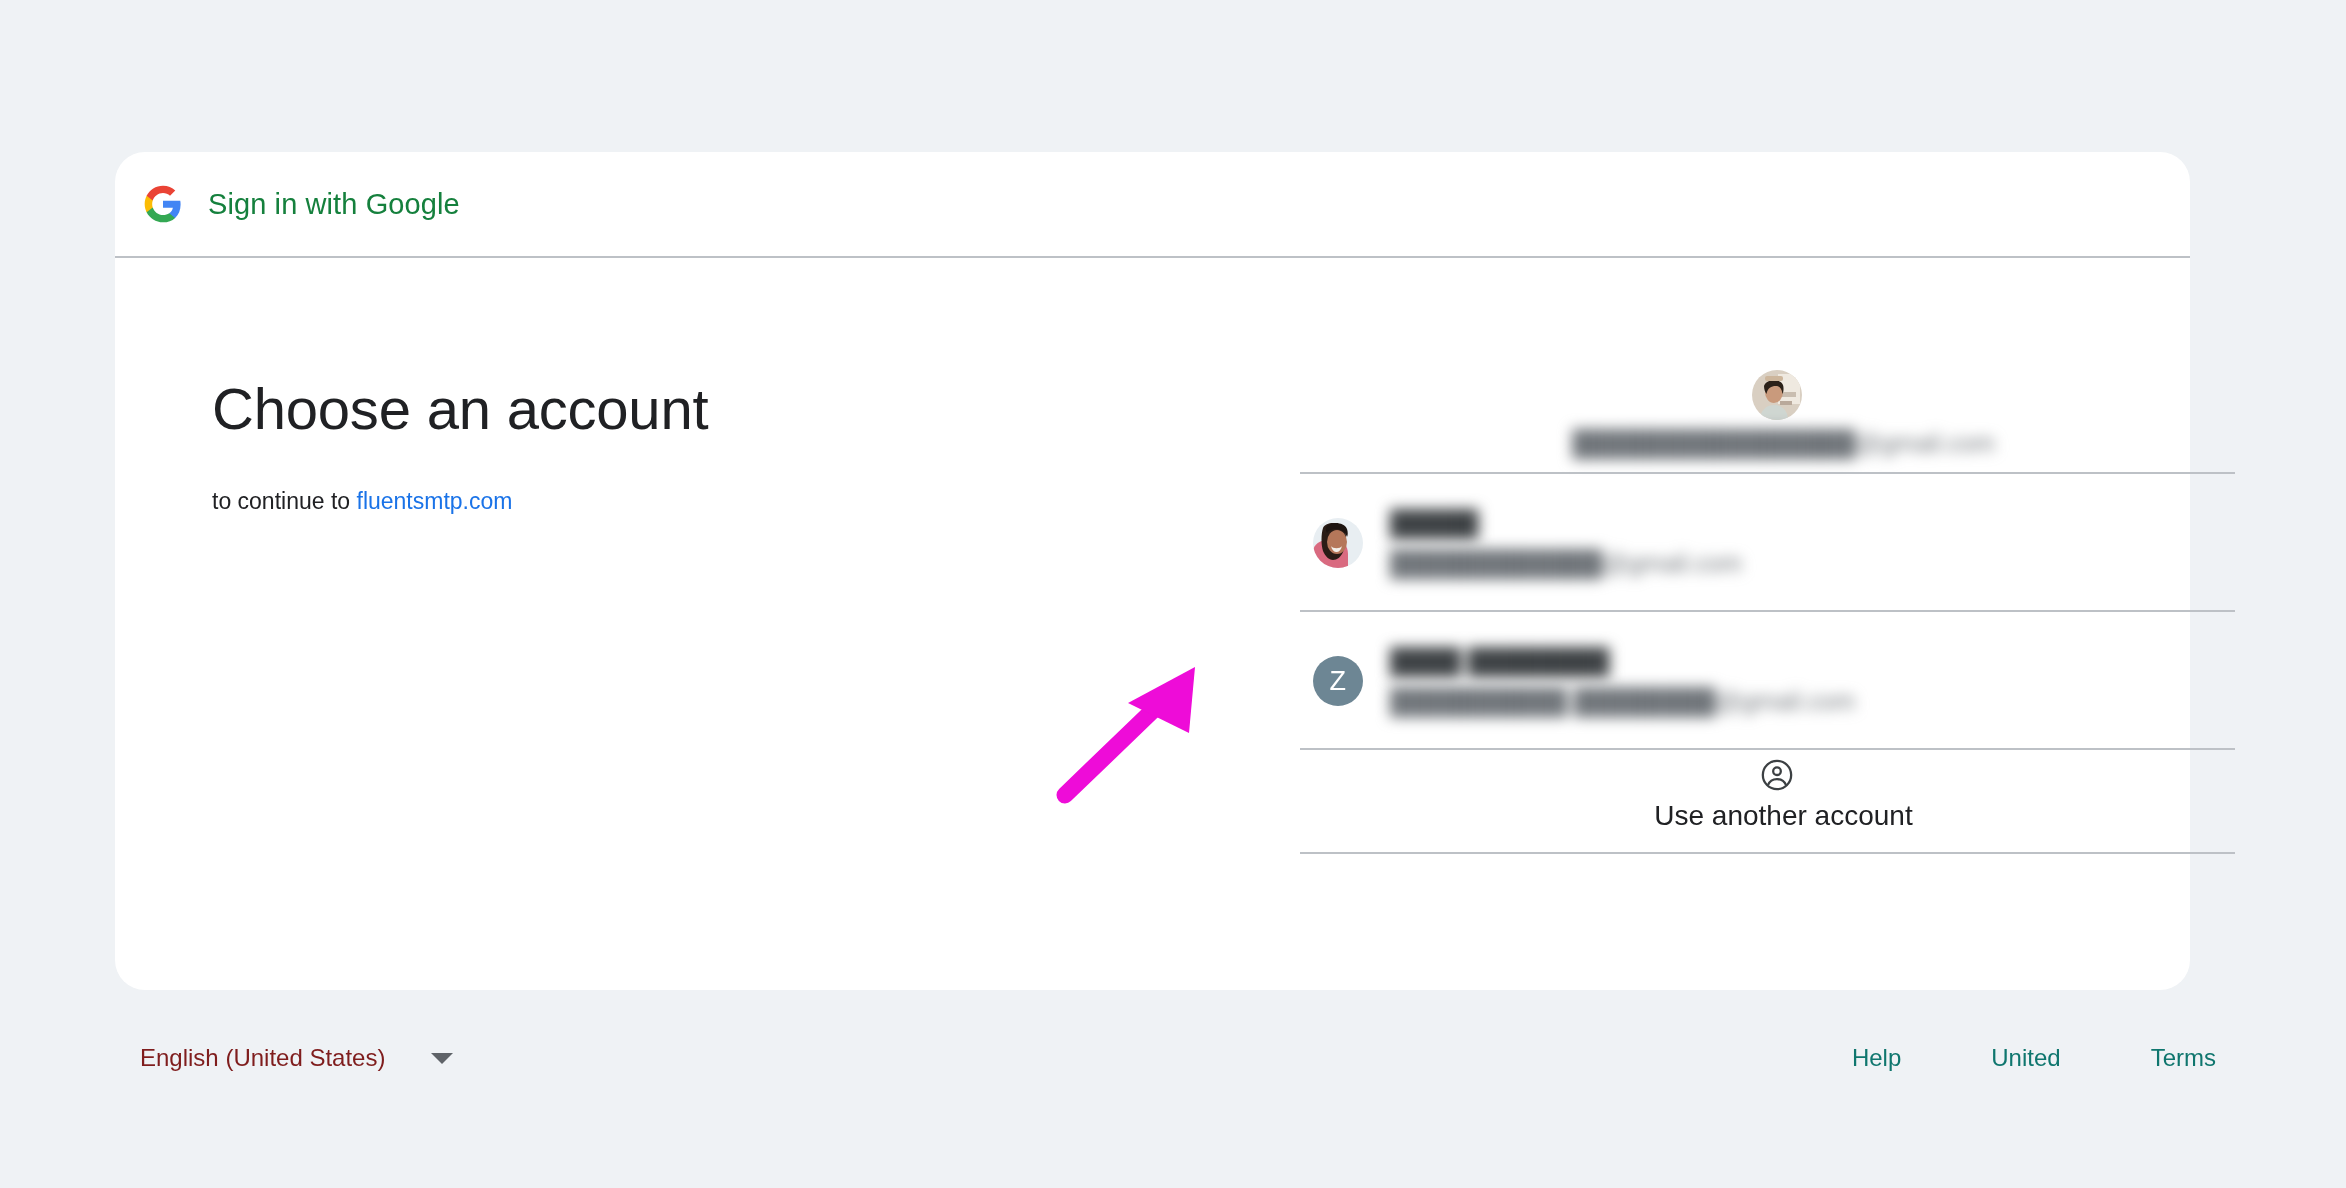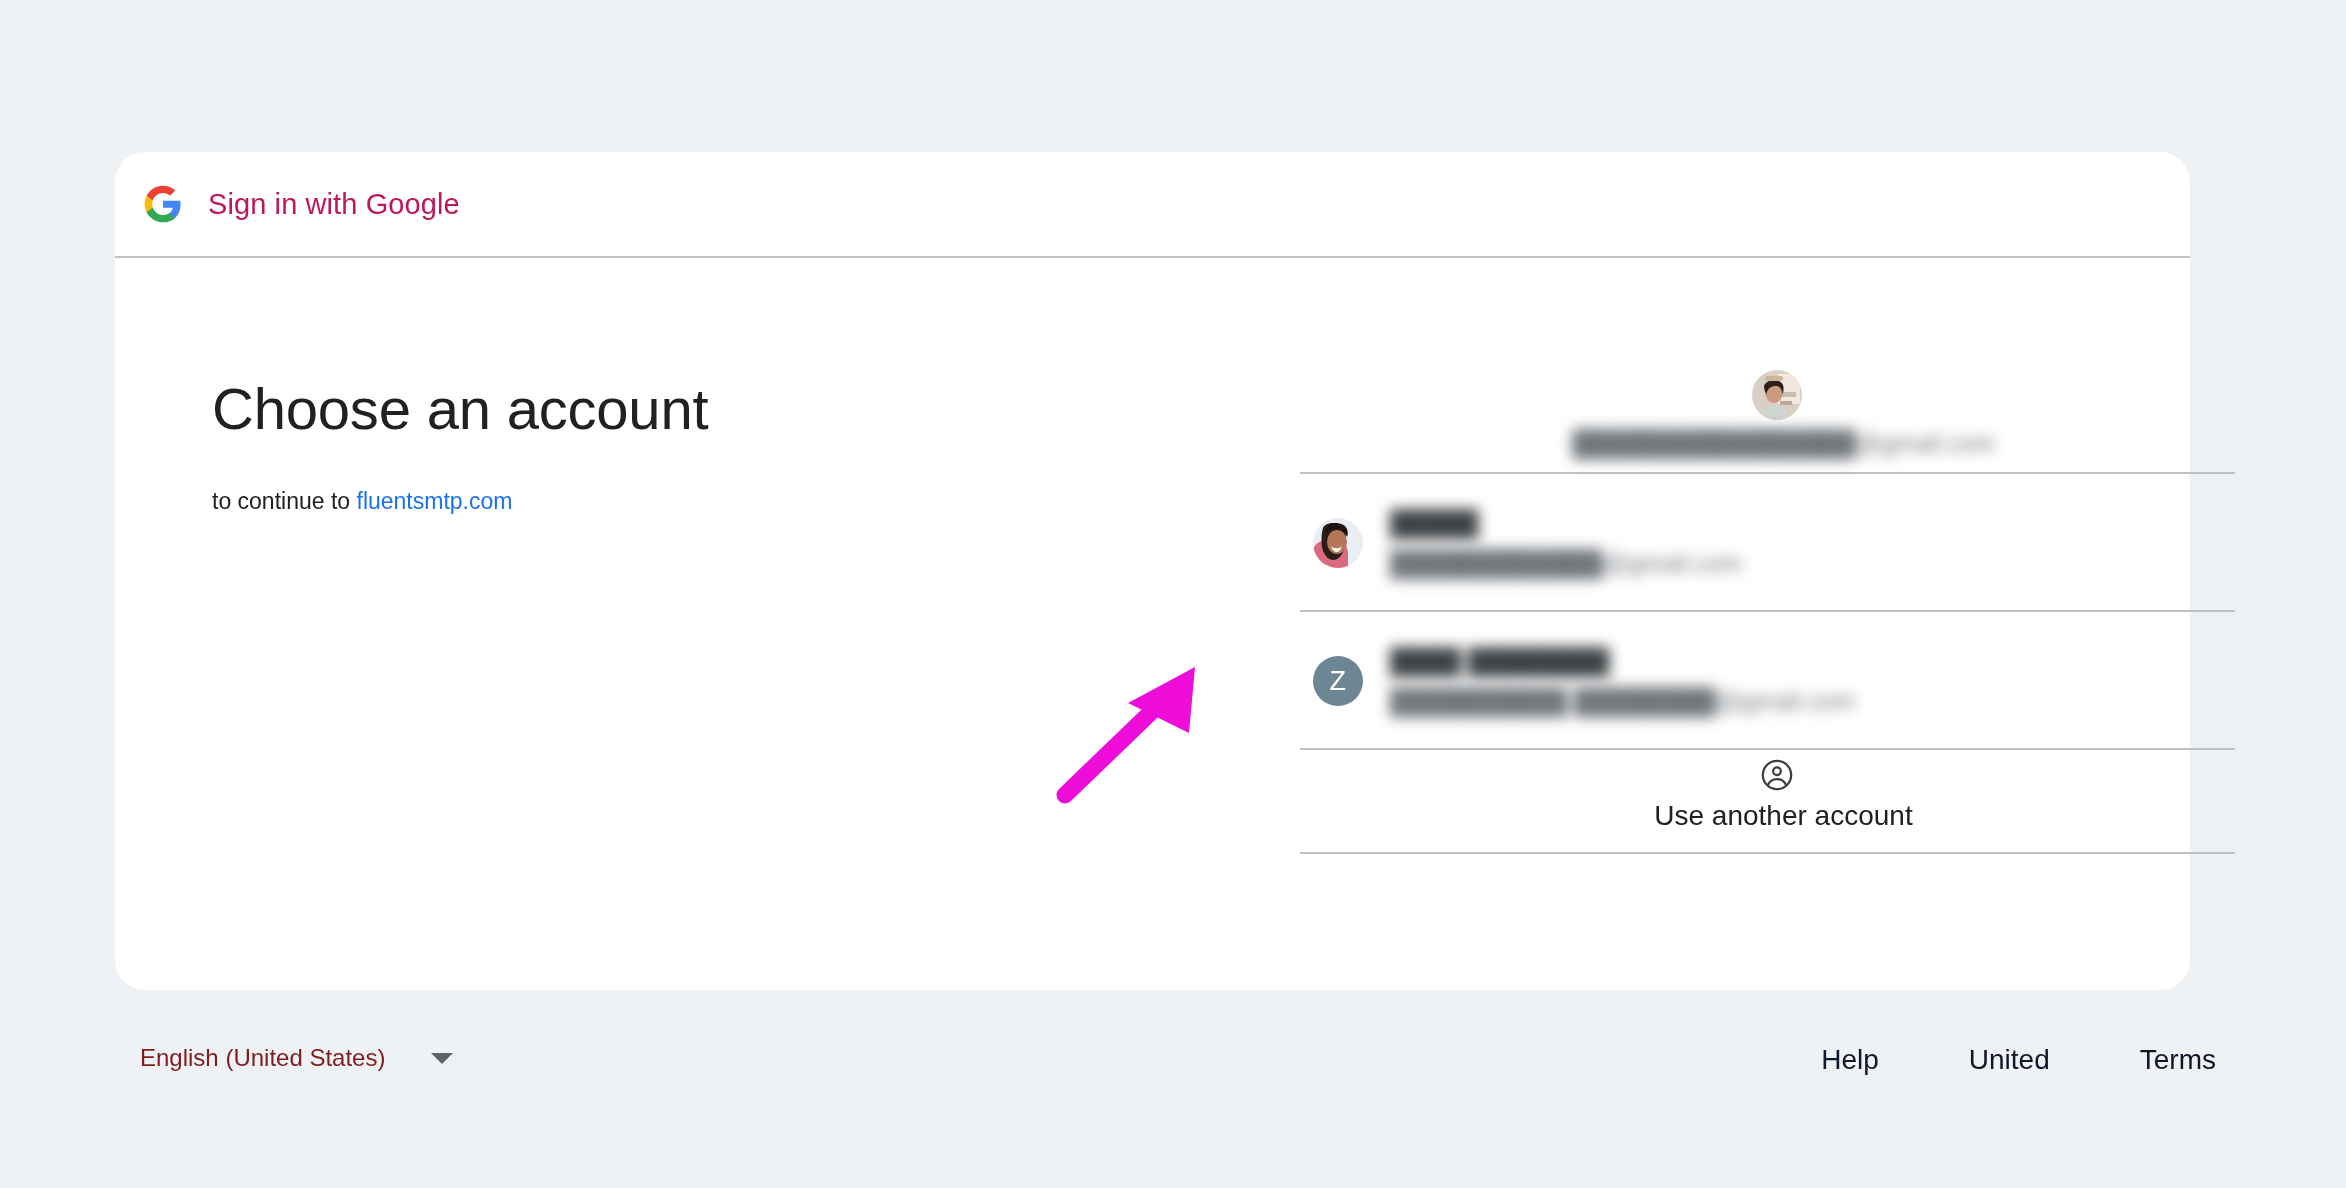--- a/index.html
+++ b/index.html
@@ -40,21 +40,21 @@
     box-sizing: border-box;
   }
   .google-g {
     width: 40px;
     height: 40px;
     flex: 0 0 40px;
     display: block;
   }
   .header-title {
     font-size: 29px;
-    color: #be185d;
+    color: #15803d;
     margin-left: 25px;
     letter-spacing: 0.1px;
     white-space: nowrap;
   }
   .header-divider {
     position: absolute;
     left: 0;
     top: 104px;
     width: 100%;
     height: 2px;
@@ -215,22 +215,22 @@
   }
   .footer-links {
     position: absolute;
     right: 130px;
     top: 24px;
     display: flex;
     align-items: center;
     gap: 90px;
   }
   .footer-link {
-    font-size: 28px;
-    color: #0f172a;
+    font-size: 24px;
+    color: #0f766e;
     text-decoration: none;
     white-space: nowrap;
     cursor: pointer;
   }
 
   
   .annotation-arrow {
     position: absolute;
     left: 1055px;
     top: 655px;

